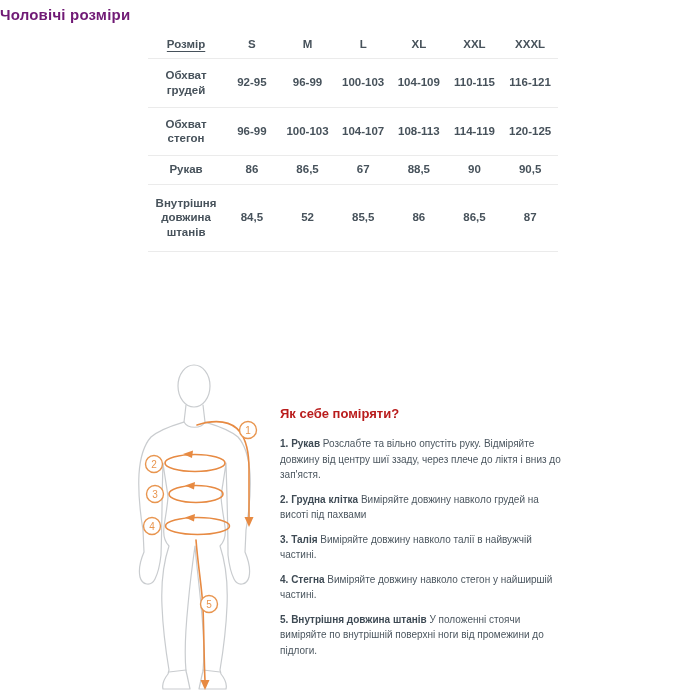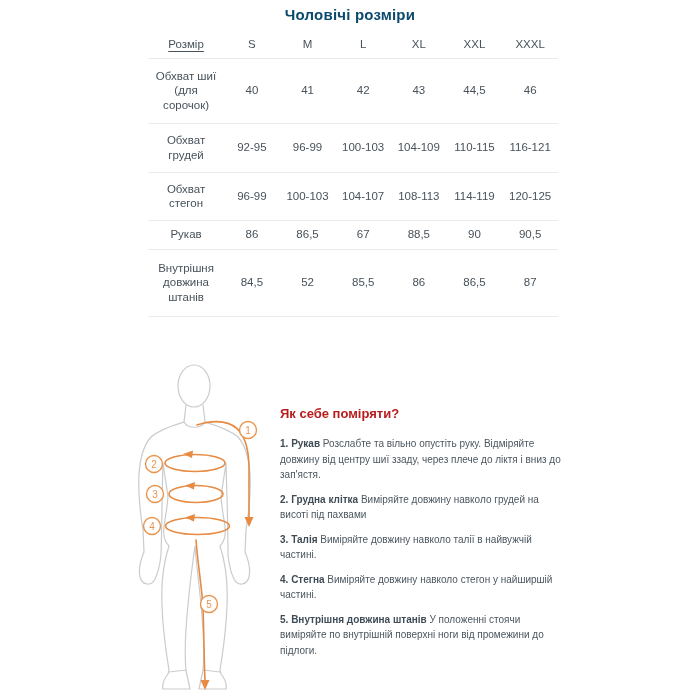--- a/index.html
+++ b/index.html
@@ -2,33 +2,33 @@
 <html><head>
 <meta charset="utf-8">
 <style>
   html,body{margin:0;padding:0;background:#ffffff;}
   .page{
     position:relative;width:700px;height:700px;background:#ffffff;overflow:hidden;
     font-family:"Liberation Sans","DejaVu Sans",sans-serif;color:#47525B;
   }
   .title{
     position:absolute;top:6px;left:0;width:700px;margin:0;
-    text-align:center;font-size:15px;font-weight:700;color:#0c4a6e;letter-spacing:.2px;
+    font-size:15px;font-weight:700;color:#701a75;letter-spacing:.2px;
   }
   
   .size-table{
     position:absolute;left:148px;top:30px;width:410px;
     border-collapse:collapse;table-layout:fixed;
   }
   .size-table col.c-label{width:76px;}
   .size-table col.c-val{width:55.6px;}
   .size-table tr{border-bottom:1px solid #EBEBEB;}
   .size-table th,.size-table td{
     padding:0;margin:4px;text-align:center;vertical-align:middle;
-    font-size:11.5px;font-weight:400;color:#47525B;line-height:14.5px;
+    font-size:11.5px;font-weight:700;color:#47525B;line-height:14.5px;
   }
   .size-table thead tr{height:28px;}
   .size-table .rh1{height:65px;}
   .size-table .rh2{height:49px;}
   .size-table .rh3{height:35px;}
   .size-table .rh4{height:48px;}
   .size-table .rh5{height:29px;}
   .size-table .rh6{height:67px;}
   .size-table td.lbl{white-space:pre-line;}
   .u{text-decoration:underline;text-underline-offset:3px;}
@@ -67,31 +67,20 @@
         <th><span class="u">Розмір</span></th>
         <th>S</th>
         <th>M</th>
         <th>L</th>
         <th>XL</th>
         <th>XXL</th>
         <th>XXXL</th>
       </tr>
     </thead>
     <tbody>
-      <tr class="rh1">
-        <td class="lbl">Обхват шиї
-(для
-сорочок)</td>
-        <td>40</td>
-        <td>41</td>
-        <td>42</td>
-        <td>43</td>
-        <td>44,5</td>
-        <td>46</td>
-      </tr>
       <tr class="rh2">
         <td class="lbl">Обхват
 грудей</td>
         <td>92-95</td>
         <td>96-99</td>
         <td>100-103</td>
         <td>104-109</td>
         <td>110-115</td>
         <td>116-121</td>
       </tr>

